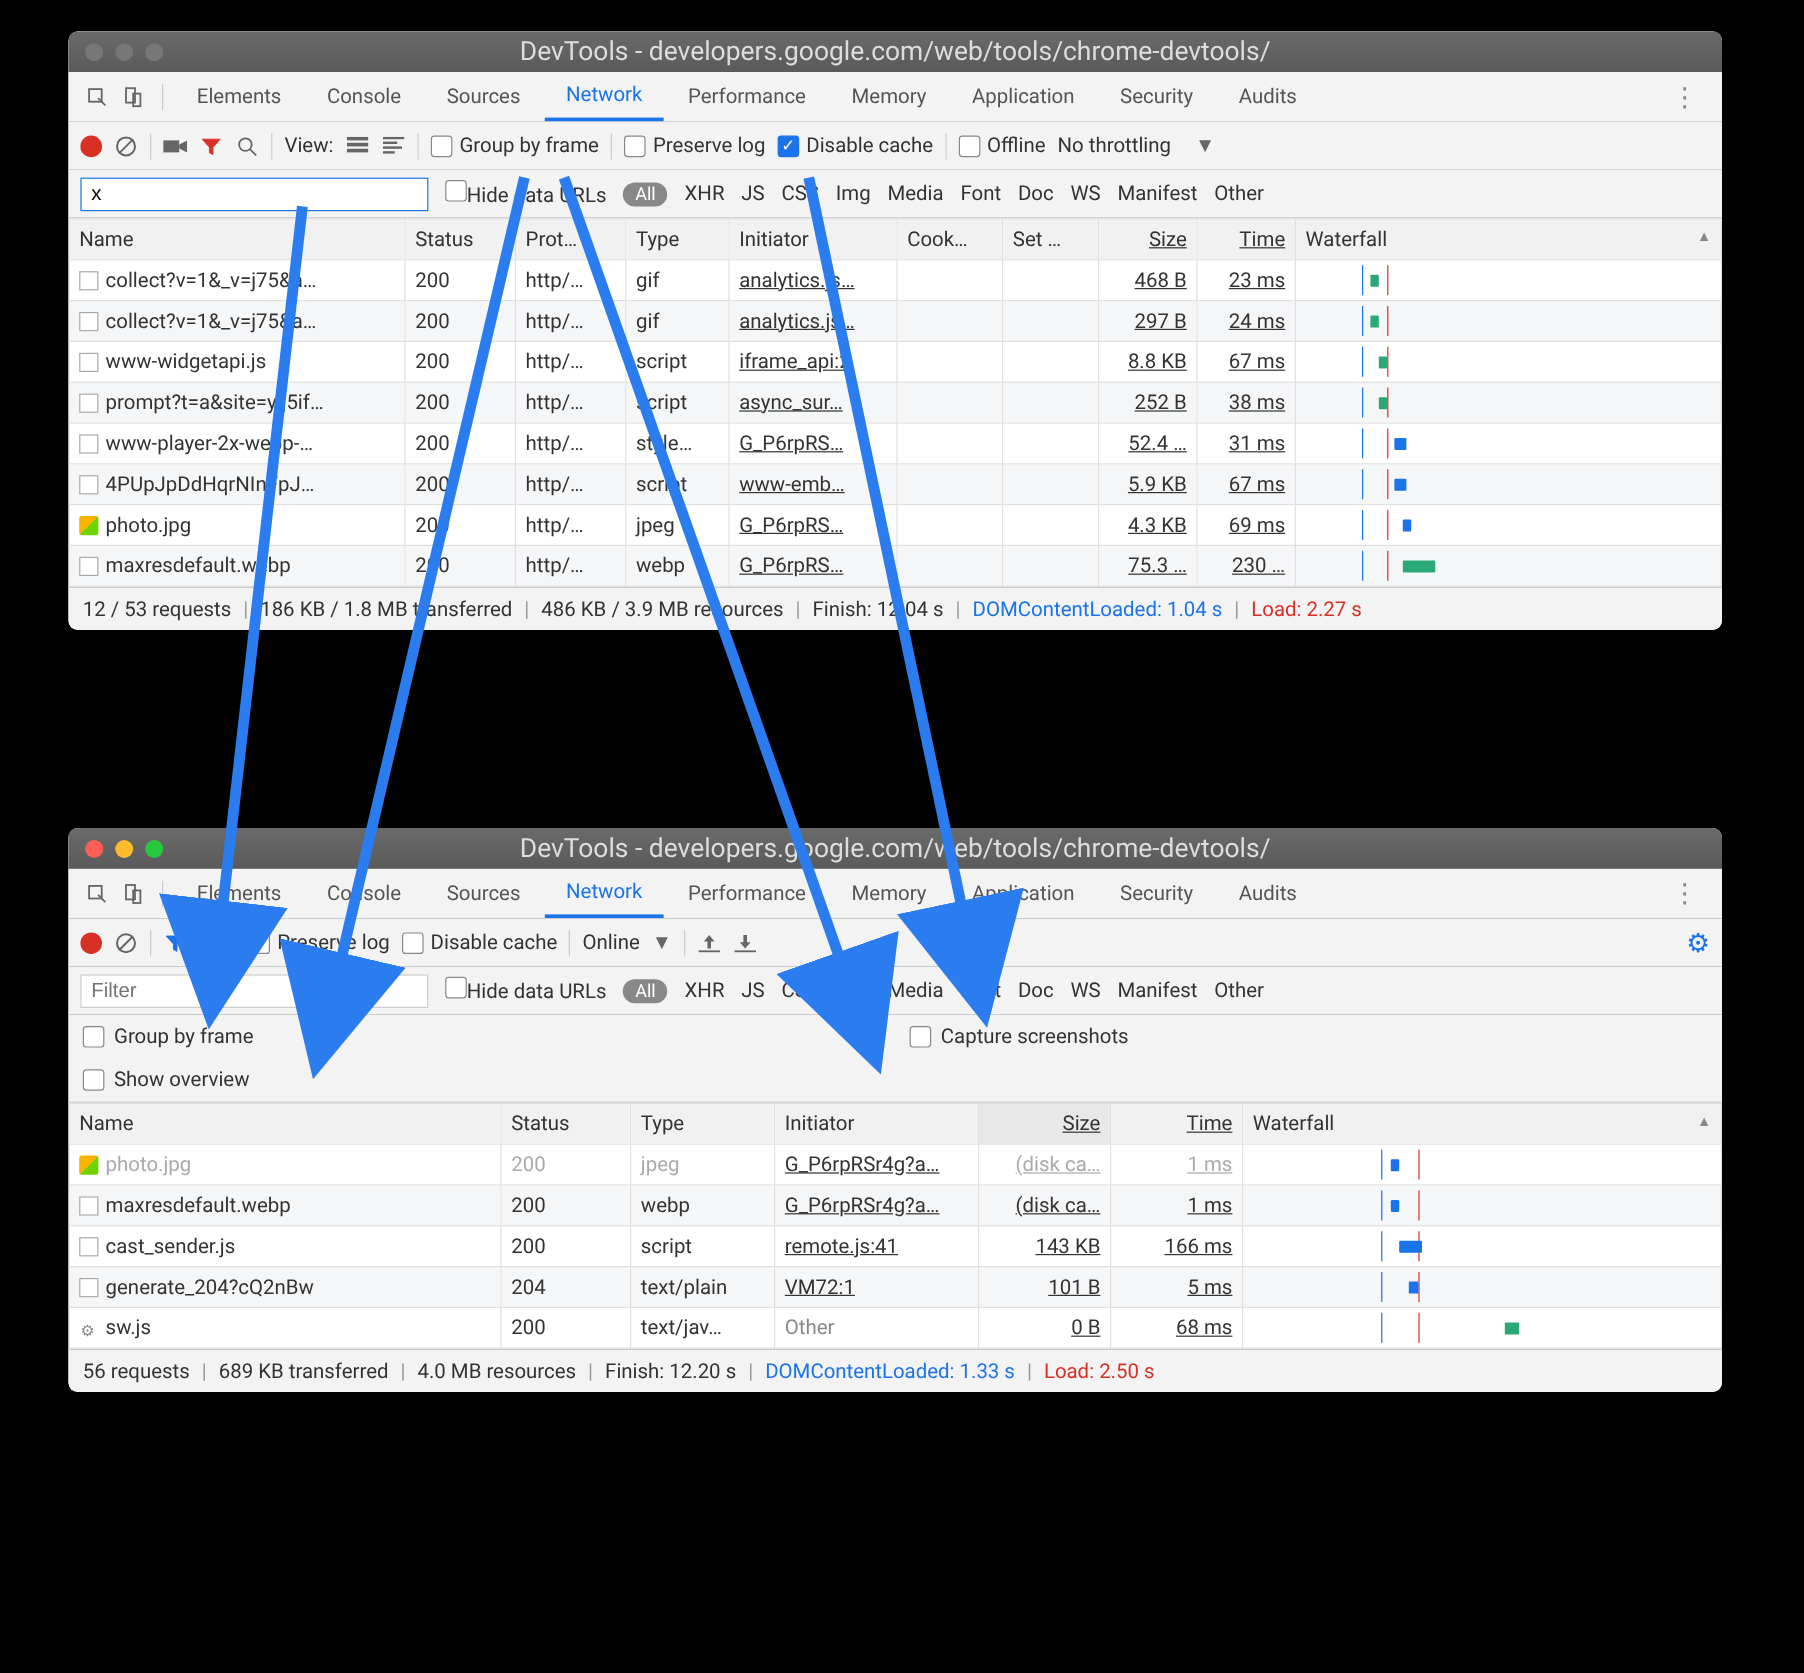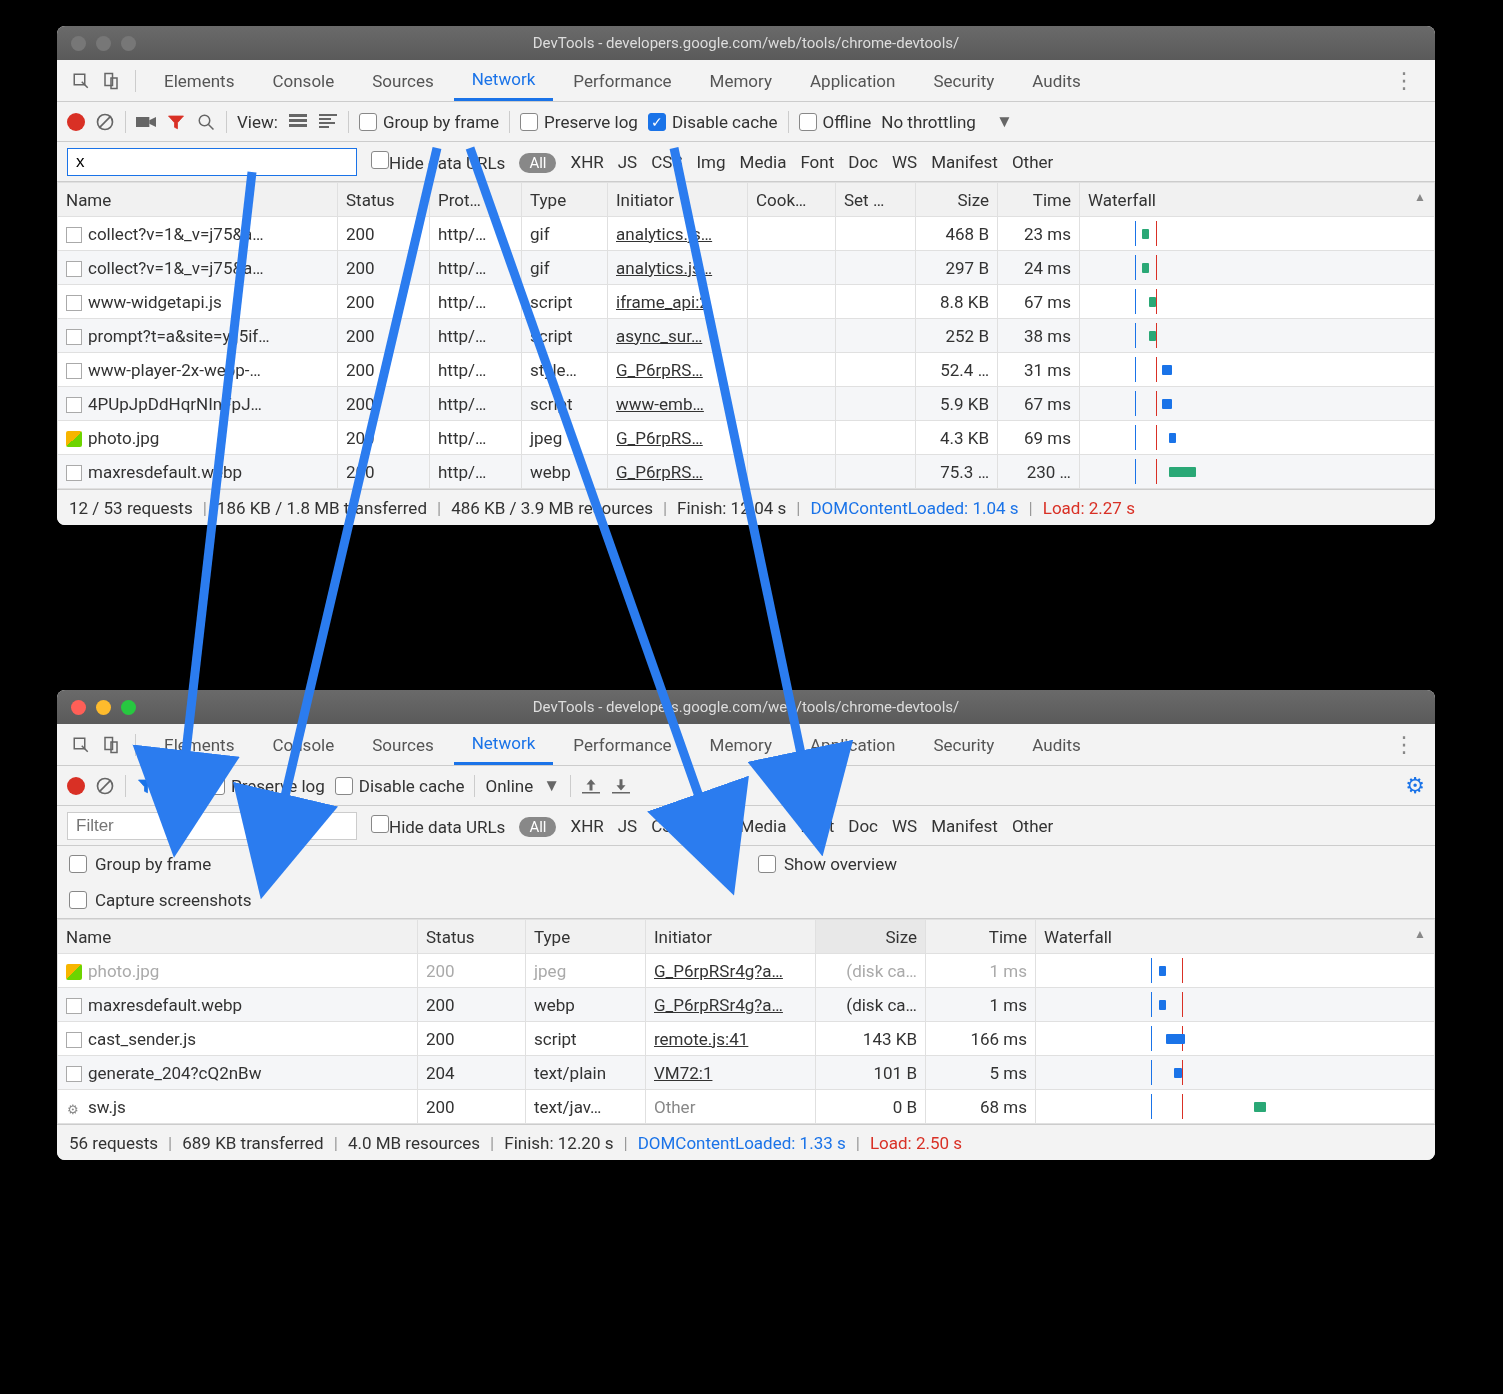--- a/index.html
+++ b/index.html
@@ -22,21 +22,21 @@
   .win-top { left: 57px; top: 26px; width: 1378px; }
   .win-bot { left: 57px; top: 690px; width: 1378px; }
 
   
   .titlebar {
     height: 34px;
     background: linear-gradient(#6a6a6a,#5a5a5a);
     display: flex;
     align-items: center;
     color: #ddd;
-    font-size: 15px;
+    font-size: 22px;
     position: relative;
   }
   .titlebar .tl-dots { display:flex; gap:10px; padding-left:14px; }
   .titlebar .tl-dots span { width:15px; height:15px; border-radius:50%; background:#777; display:block; }
   .titlebar.active .tl-dots span:nth-child(1){background:#ff5f57;}
   .titlebar.active .tl-dots span:nth-child(2){background:#febb2d;}
   .titlebar.active .tl-dots span:nth-child(3){background:#27c840;}
   .titlebar .tl-text { position:absolute; left:0; right:0; text-align:center; pointer-events:none; }
 
   
@@ -128,21 +128,21 @@
     overflow:hidden;
     text-overflow:ellipsis;
     height:34px;
   }
   .tbl th { background:#f1f1f1; font-weight:400; position:relative; }
   .tbl th .sort { position:absolute; right:8px; color:#888; font-size:12px;}
   .tbl tr:nth-child(odd) td { background:#fff; }
   .tbl tr:nth-child(even) td { background:#f5f6f8; }
   .tbl tr.faded td { color:#aaa; }
   .link { text-decoration:underline; color:#333; }
-  .ra { text-align:right !important; }
+  .ra { text-align:right !important;text-decoration:underline; }
   .fileico { display:inline-block; width:16px; height:16px; border:1px solid #aaa; vertical-align:-3px; margin-right:6px; background:#fff;}
   .fileico.img { border:none; background: linear-gradient(135deg,#f7b500 50%,#6dd400 50%); border-radius:2px;}
   .fileico.gear::before { content:"⚙"; font-size:13px; color:#888; position:relative; top:-2px; left:1px;}
   .fileico.gear { border:none; }
 
   
   .wf { position:relative; height:100%; }
   .wf .vl { position:absolute; top:0; bottom:0; width:1px; }
   .wf .bar { position:absolute; top:50%; height:10px; transform:translateY(-50%); border-radius:1px;}
 
@@ -560,25 +560,25 @@
     <span id="ftypes-bot"><span class="pill" style="margin-right: 14px;">All</span><span class="ftype" style="margin-right: 14px;">XHR</span><span class="ftype" style="margin-right: 14px;">JS</span><span class="ftype" style="margin-right: 14px;">CSS</span><span class="ftype" style="margin-right: 14px;">Img</span><span class="ftype" style="margin-right: 14px;">Media</span><span class="ftype" style="margin-right: 14px;">Font</span><span class="ftype" style="margin-right: 14px;">Doc</span><span class="ftype" style="margin-right: 14px;">WS</span><span class="ftype" style="margin-right: 14px;">Manifest</span><span class="ftype" style="margin-right: 14px;">Other</span></span>
   </div>
 
   <div class="optgrid">
     <label>
         <span class="chk"></span>
         <span>Group by frame</span>
       </label>
     <label>
         <span class="chk"></span>
+        <span>Capture screenshots</span>
+      </label>
+    <label>
+        <span class="chk"></span>
         <span>Show overview</span>
-      </label>
-    <label>
-        <span class="chk"></span>
-        <span>Capture screenshots</span>
       </label>
   </div>
 
   <table class="tbl">
     <colgroup>
       <col style="width:360px">
         <col style="width:108px">
         <col style="width:120px">
       <col style="width:170px">
         <col style="width:110px">

